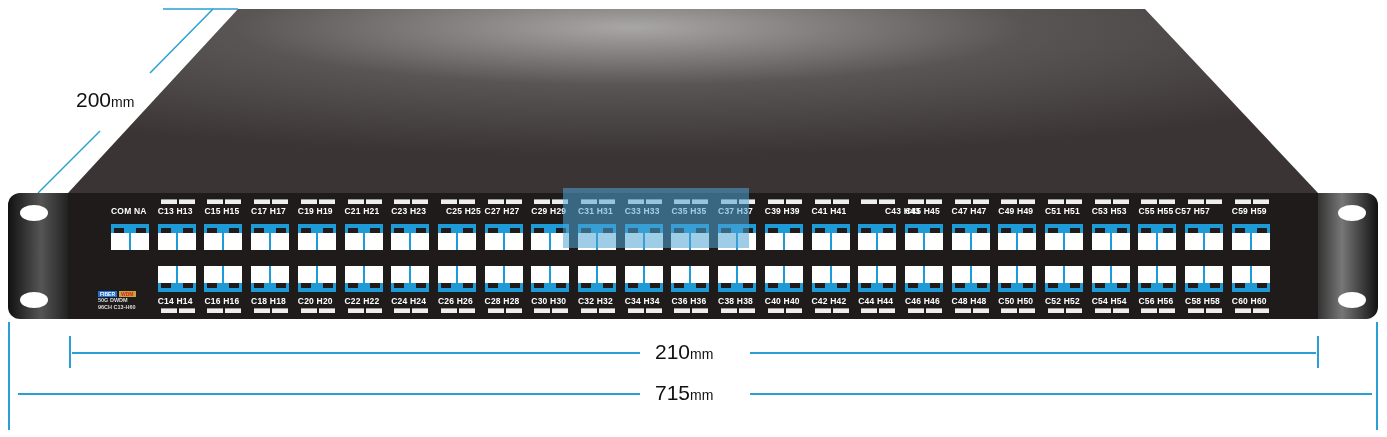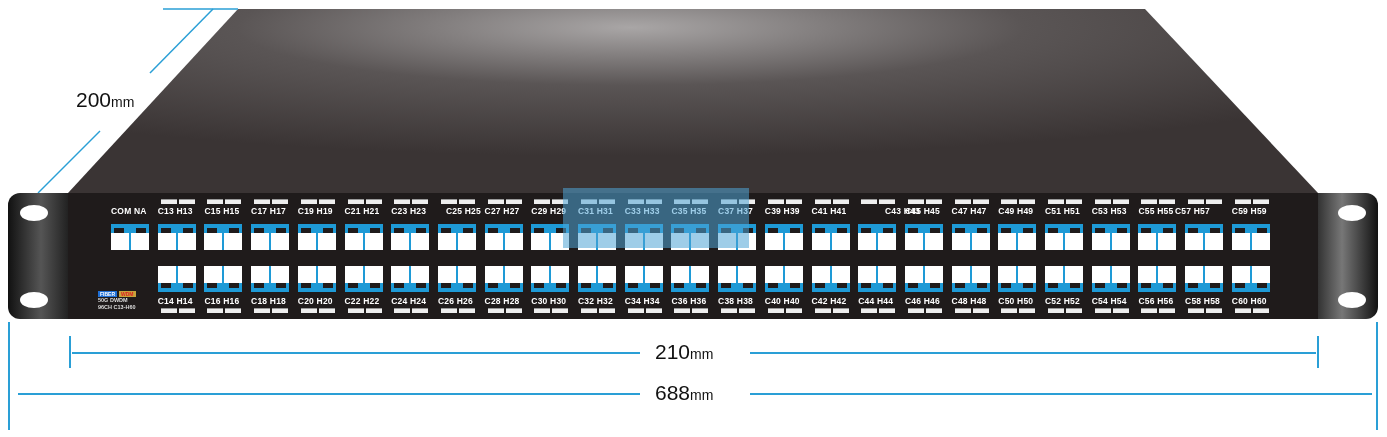--- a/index.html
+++ b/index.html
@@ -520,14 +520,14 @@
 <div class="hline" style="left:750px;top:352px;width:566px;"></div>
 <div class="dim" style="left:655px;top:340px;">
   <span>210</span><small>mm</small>
 </div>
 
 <div class="vline" style="left:8px;top:322px;height:108px;"></div>
 <div class="vline" style="left:1376px;top:322px;height:108px;"></div>
 <div class="hline" style="left:18px;top:393px;width:622px;"></div>
 <div class="hline" style="left:750px;top:393px;width:622px;"></div>
 <div class="dim" style="left:655px;top:381px;">
-  <span>688</span><small>mm</small>
+  <span>715</span><small>mm</small>
 </div>
 
 </body></html>

